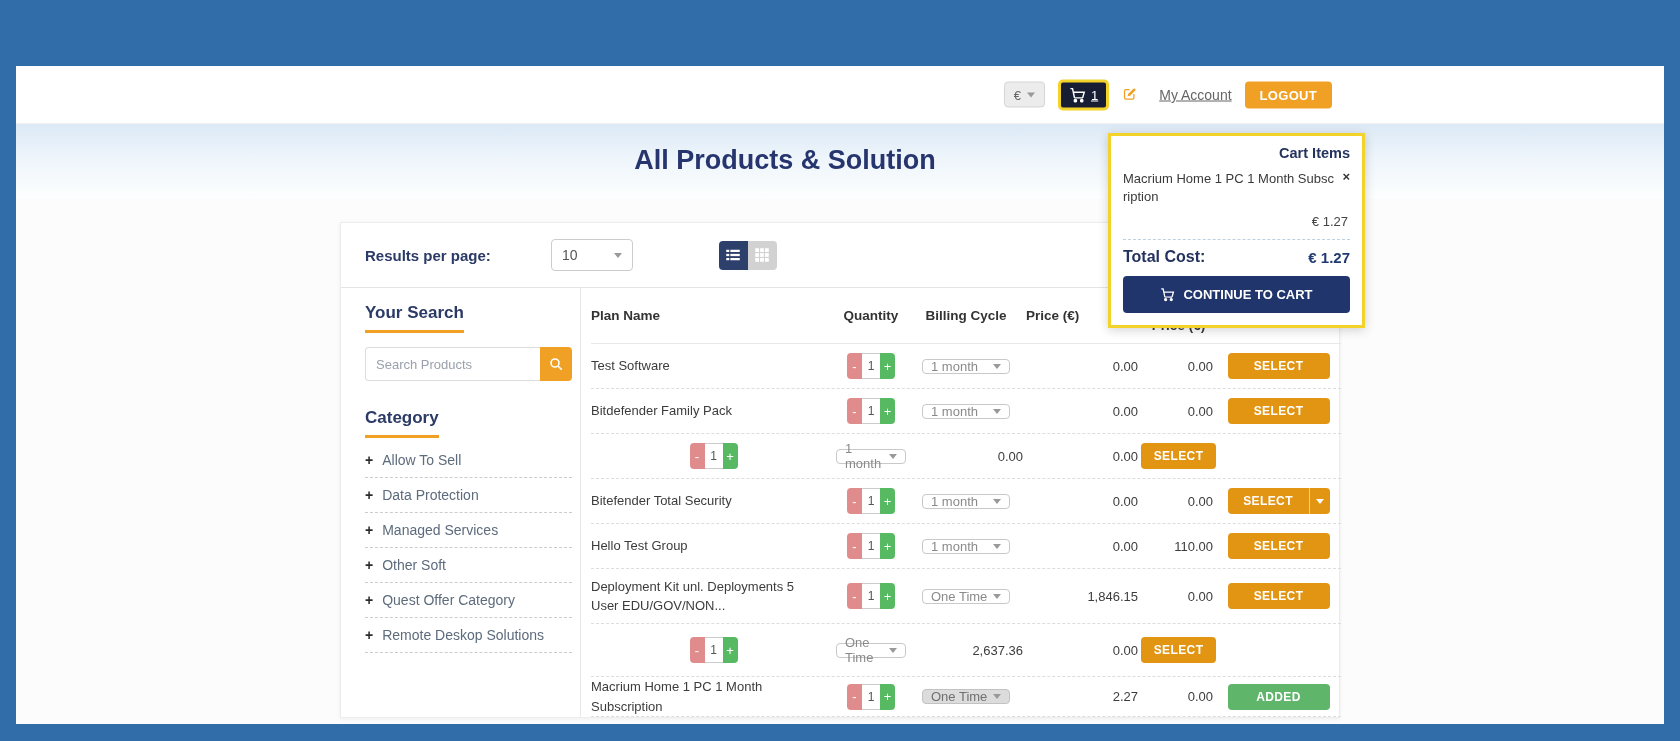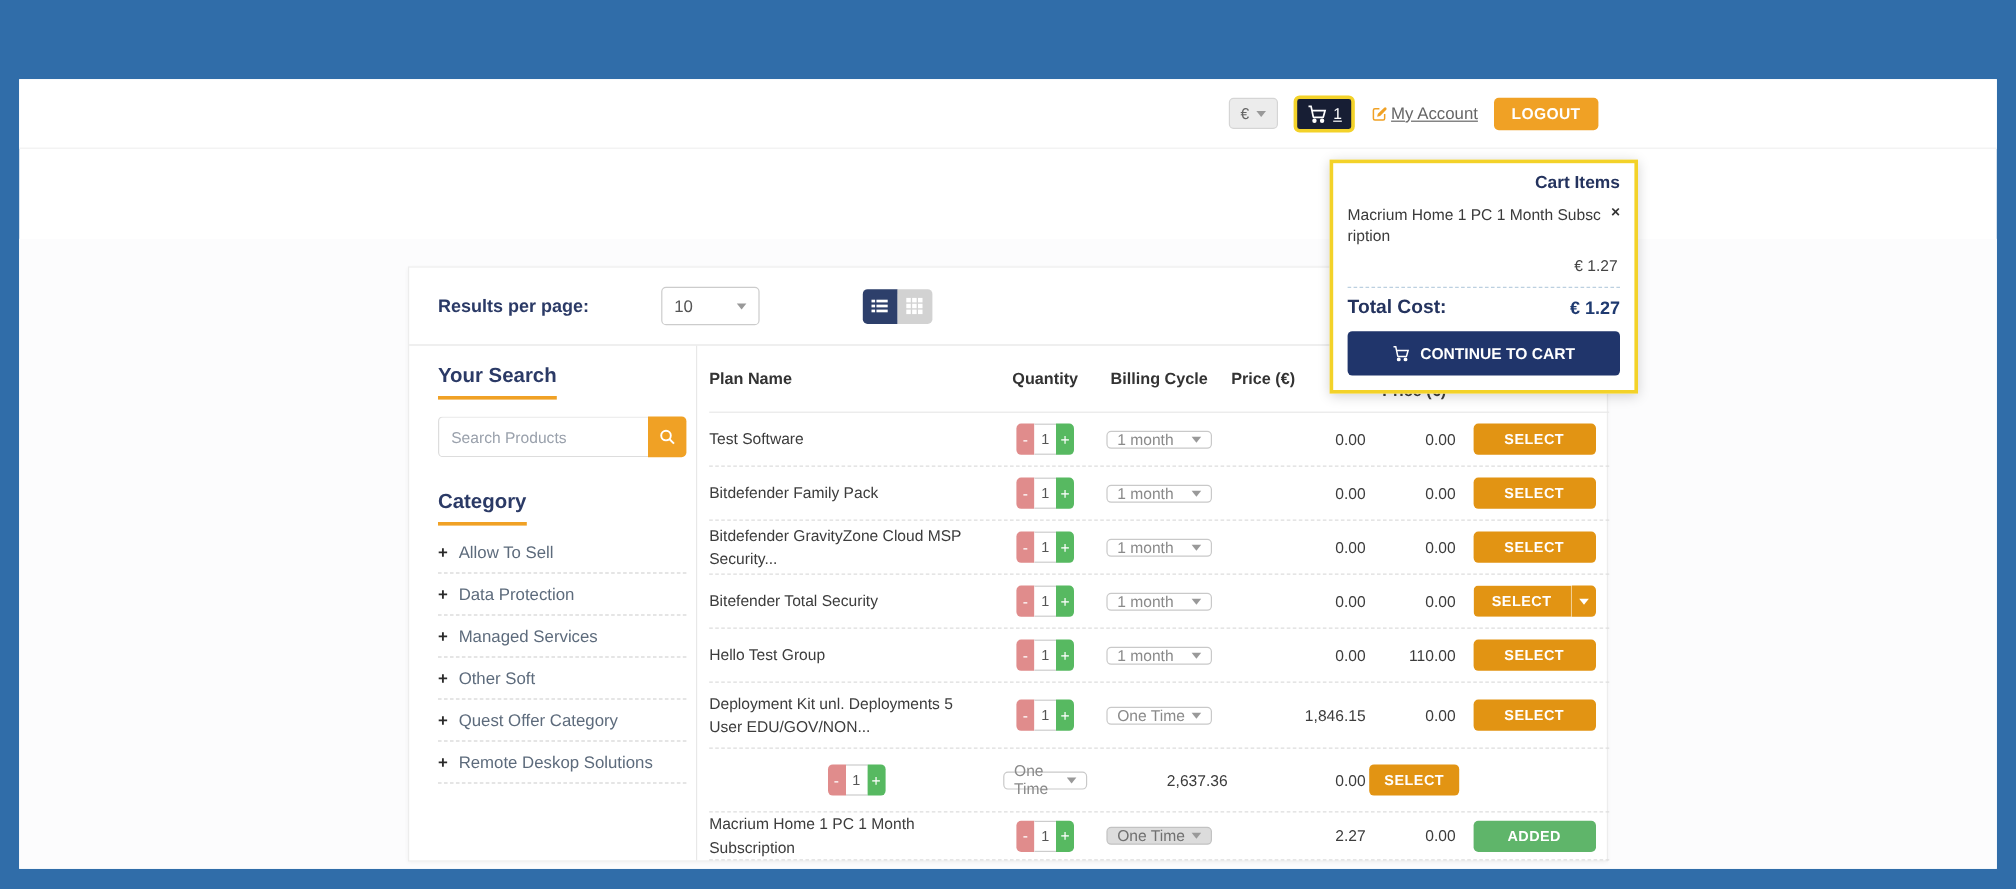--- a/index.html
+++ b/index.html
@@ -22,21 +22,21 @@
   .logo-text { font-size:27px; font-weight:700; color:#141414; letter-spacing:.2px; }
 
   .top-right { position:absolute; right:332px; top:50%; transform:translateY(-50%);
     display:flex; align-items:center; gap:13px; }
   .currency-btn { height:26px; padding:0 9px; background:#ececec; border:1px solid #d5d5d5; border-radius:4px;
     color:#666; font-size:13px; display:flex; align-items:center; gap:6px; cursor:pointer; }
   .chev { width:0; height:0; border-left:4px solid transparent; border-right:4px solid transparent; border-top:5px solid #999; }
   .cart-btn { height:31px; padding:0 8px; background:#171e34; border:3px solid #f3d229; border-radius:5px;
     display:flex; align-items:center; gap:5px; color:#fff; cursor:pointer; }
   .cart-btn .count { font-size:13px; text-decoration:underline; color:#fff; }
-  .my-account { display:flex; align-items:flex-end; gap:2px; color:#666; font-size:14px;
+  .my-account { display:flex; align-items:flex-start; gap:22px; color:#666; font-size:14px;
     text-decoration:underline; cursor:pointer; }
   .logout-btn { height:27px; padding:0 15px; background:#f0a125; border:none; border-radius:4px;
     color:#fff; font-weight:700; font-size:13px; letter-spacing:.3px; display:flex; align-items:center; cursor:pointer; }
 
   
   .hero { height:75px; background:linear-gradient(180deg,#dce9f6 0%,#eef5fb 45%,#fdfefe 100%); position:relative; }
   .hero-title { position:absolute; top:21px; left:0; width:1538px; text-align:center;
     font-size:27px; font-weight:700; color:#26356e; }
 
   
@@ -144,20 +144,23 @@
         <svg class="icon-svg" width="15" height="15" viewBox="0 0 24 24" fill="none" stroke="#f0a125" stroke-width="2">
           <path d="M12 5H6a2 2 0 0 0-2 2v11a2 2 0 0 0 2 2h11a2 2 0 0 0 2-2v-6"></path>
           <path d="M18.4 3.6a2 2 0 0 1 2.8 2.8L13 14.6 9 15.6l1-4z" fill="#f0a125" stroke="none"></path>
         </svg>
         <span>My Account</span>
       </div>
       <button class="logout-btn">LOGOUT</button>
     </div>
   </div>
 
+  <div class="hero">
+    <div class="hero-title">All Products &amp; Solution</div>
+  </div>
 
   <div class="content">
     <div class="card">
 
       <div class="toolbar">
         <span class="results-label">Results per page:</span>
         <div class="select-box">
           <span>10</span>
           <span class="chev"></span>
         </div>
@@ -278,21 +281,20 @@
                 </div>
               </div>
             <div class="price">0.00</div>
             <div class="price">0.00</div>
             <div class="action">
                 <button class="btn-select">SELECT</button>
               </div>
           </div>
 
           <div class="trow r45">
-            <div class="plan">Bitdefender GravityZone Cloud MSP Security...</div>
             <div class="qty">
                 <div class="stepper">
               <button class="st-minus">-</button>
               <span class="st-num">1</span>
               <button class="st-plus">+</button>
             </div>
               </div>
             <div class="billing">
                 <div class="bsel">
               <span>1 month</span>

